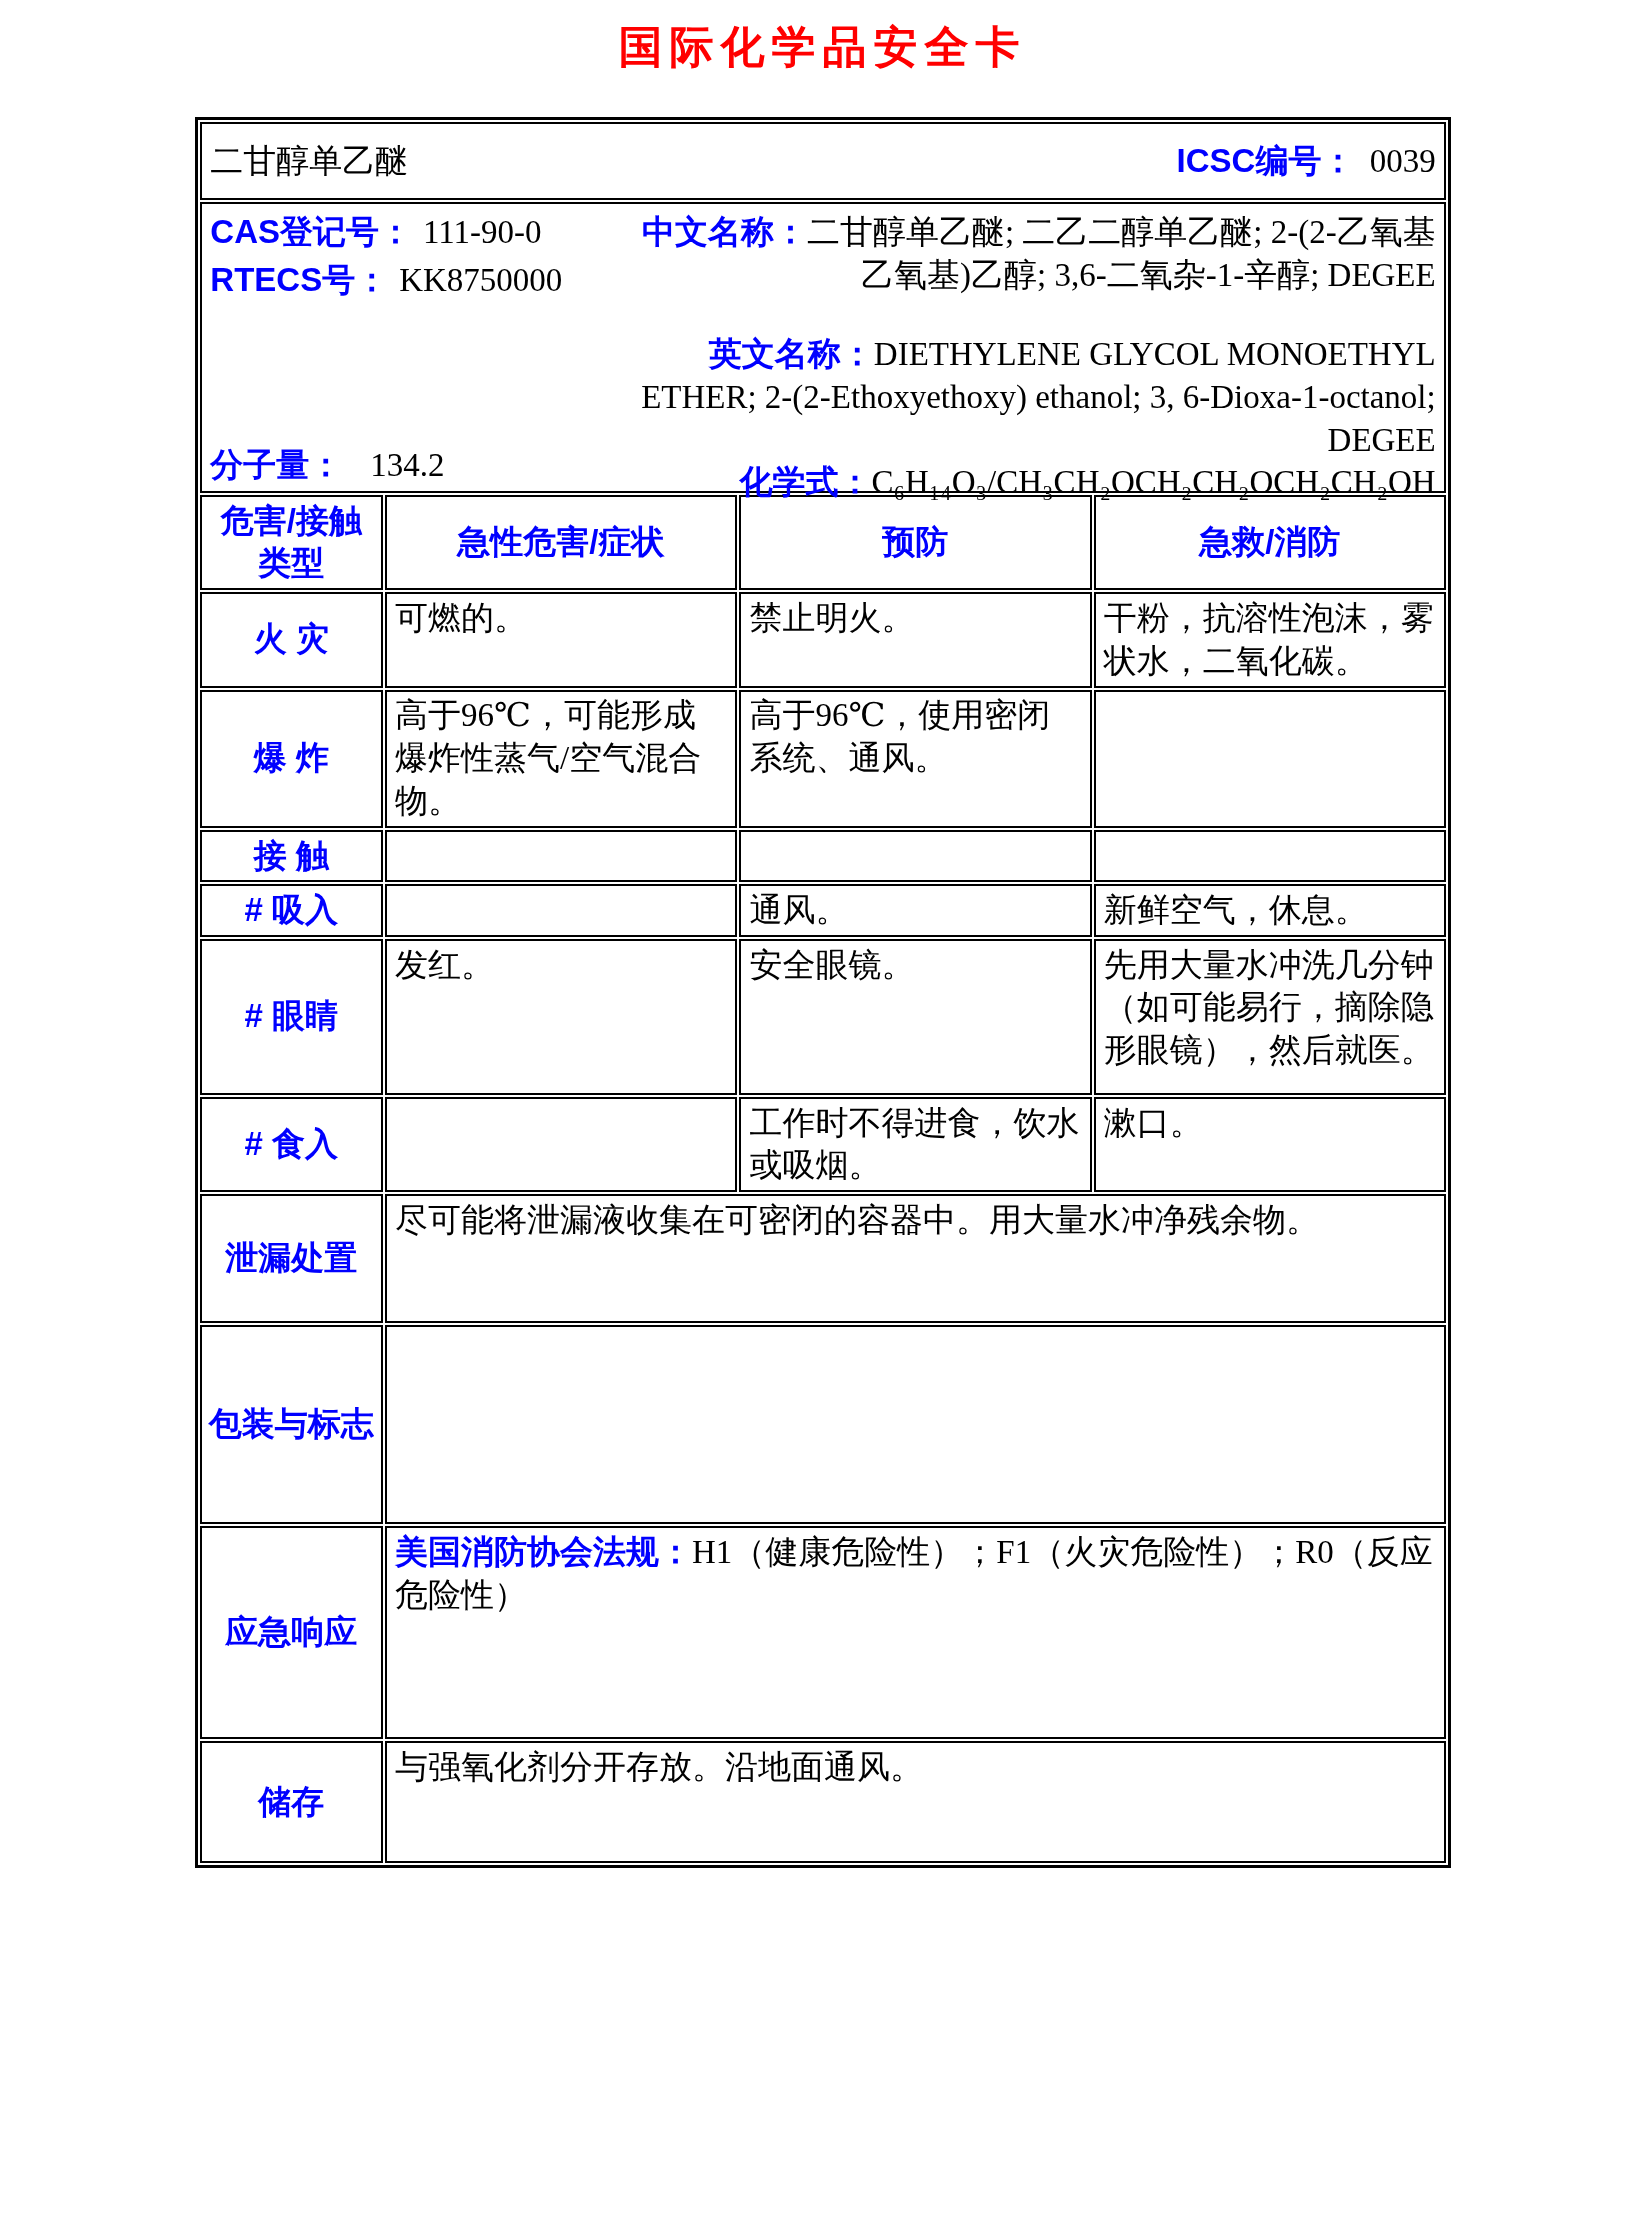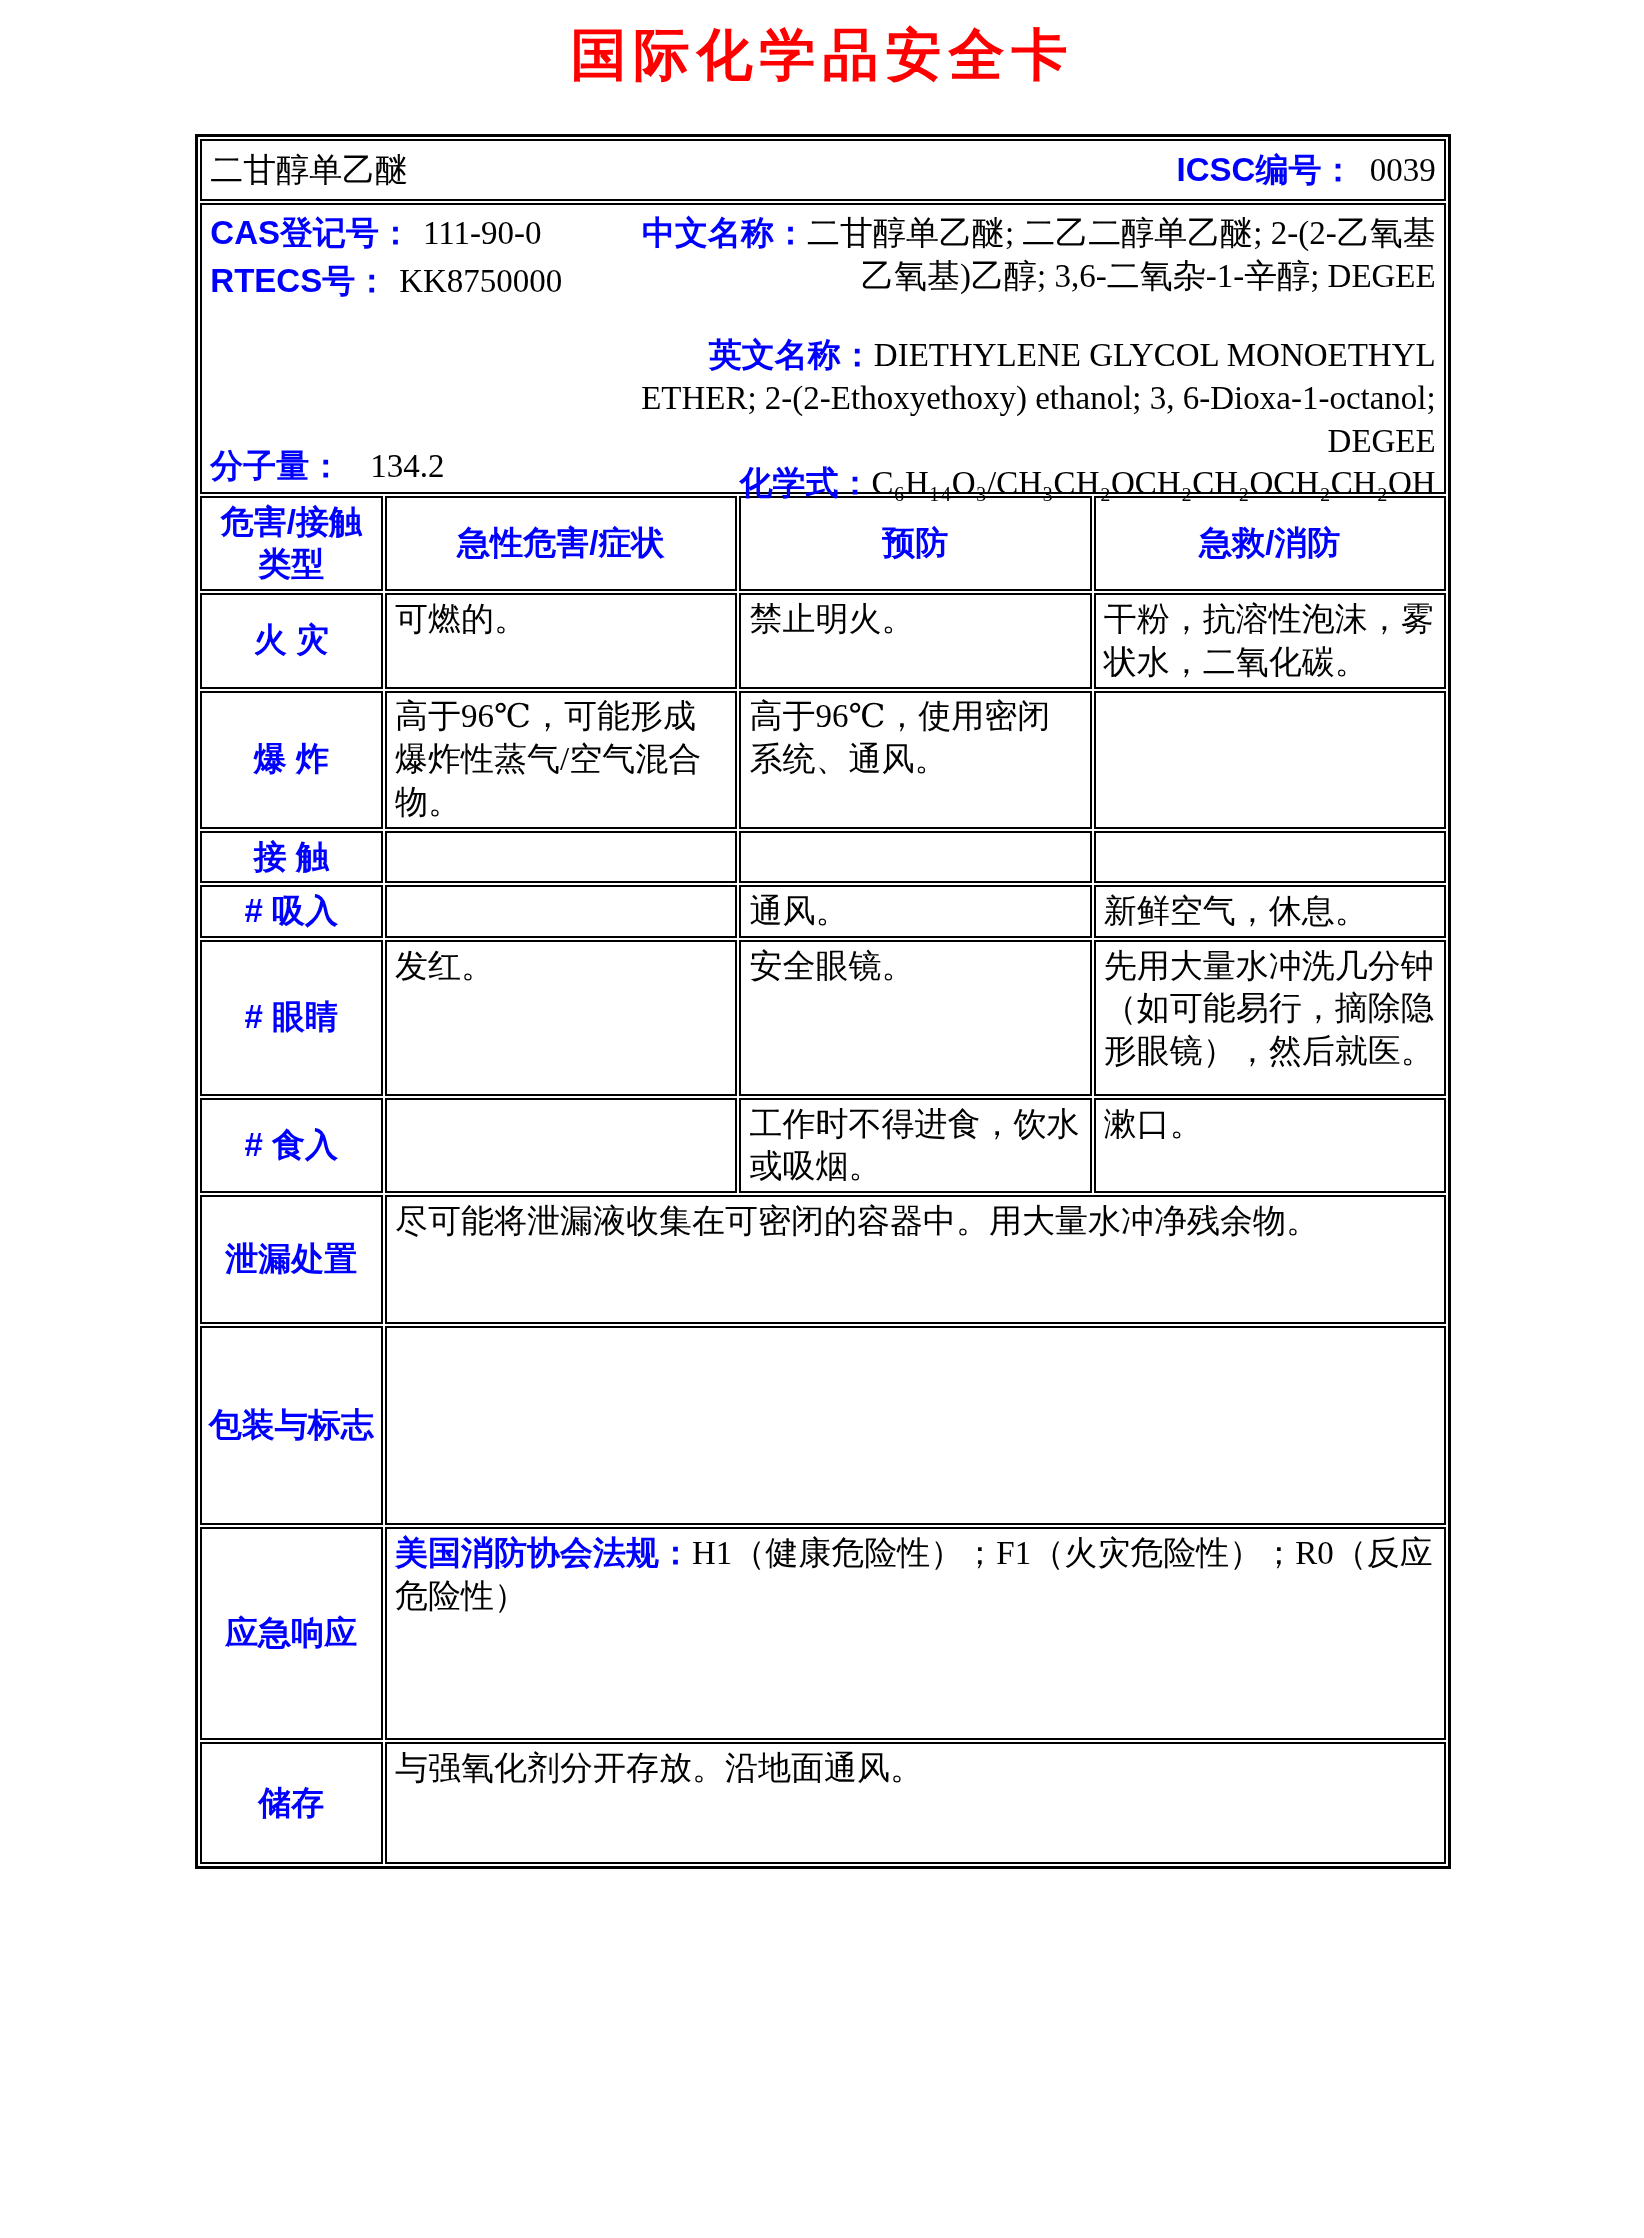--- a/index.html
+++ b/index.html
@@ -8,21 +8,21 @@
     width:1645px;
     height:2239px;
     background:#ffffff;
     font-family:"Liberation Serif","DejaVu Serif",serif;
     color:#000000;
     overflow:hidden;
   }
   .title{
     margin-top:18px;
     text-align:center;
-    font-size:56px;
+    font-size:44px;
     font-weight:bold;
     letter-spacing:7px;
     color:#ff0000;
     font-family:"Liberation Serif","DejaVu Serif",serif;
   }
   table.card{
     table-layout:fixed;
     width:1256px;
     margin-left:195px;
     margin-top:40px;
@@ -47,21 +47,21 @@
   }
   td.label-cell{
     vertical-align:middle;
     text-align:center;
     padding:2.8px 2.8px;
     color:#0000ff;
     font-weight:bold;
     font-family:"Liberation Sans","DejaVu Sans",sans-serif;
   }
   
-  tr.r-top    > td{height:62px;  vertical-align:middle;}
+  tr.r-top    > td{height:78px;  vertical-align:middle;}
   tr.r-name   > td{height:256px;}
   tr.r-hdr    > td{height:90px; vertical-align:middle; text-align:center;
                    color:#0000ff; font-weight:bold;
                    font-family:"Liberation Sans","DejaVu Sans",sans-serif;}
   tr.r-fire     > td{height:74px;}
   tr.r-expl     > td{height:125px;}
   tr.r-contact  > td{height:43px;}
   tr.r-inhal    > td{height:47px;}
   tr.r-skin     > td{height:117px;}
   tr.r-eyes     > td{height:156px;}

